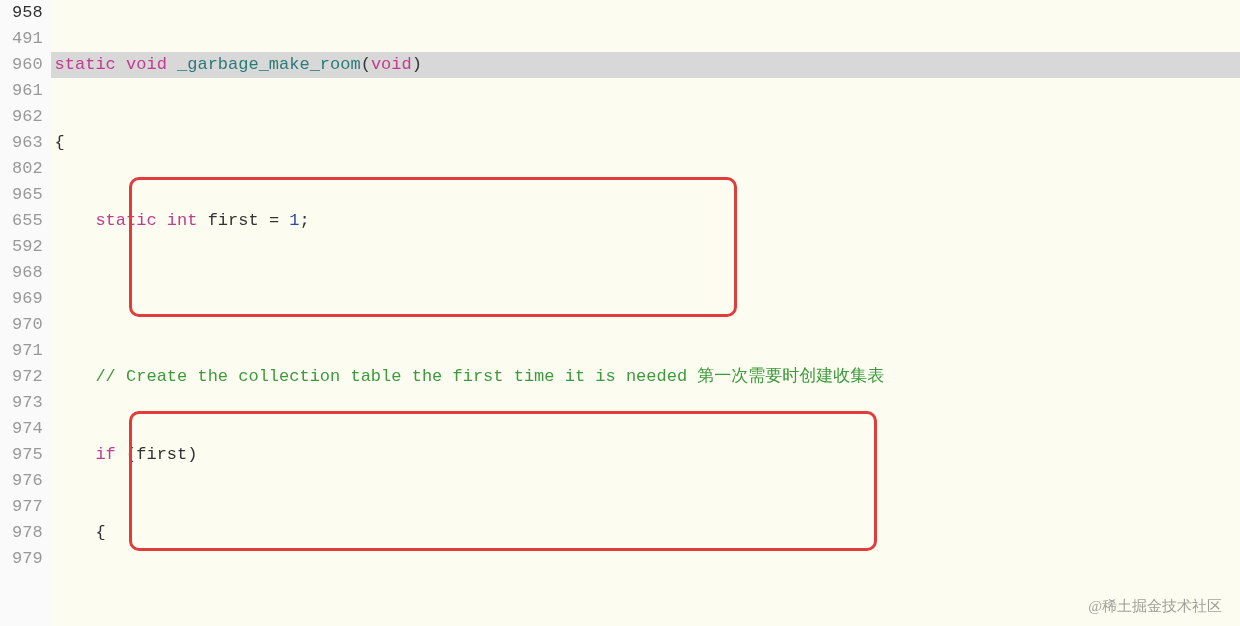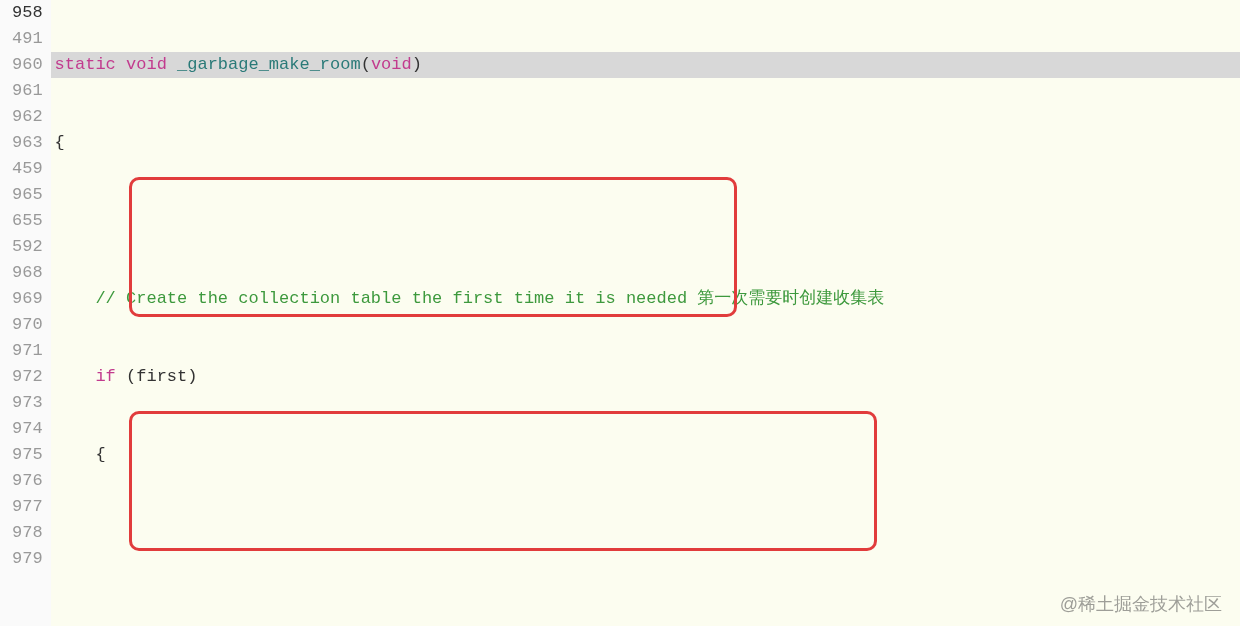--- a/index.html
+++ b/index.html
@@ -59,56 +59,57 @@
       position: absolute;
       border: 3px solid #e13c3c;
       border-radius: 10px;
       pointer-events: none;
     }
     .watermark {
       position: absolute;
       right: 18px;
       bottom: 10px;
       color: rgba(80,80,80,0.55);
-      font-size: 18px;
-      font-family: Liberation Sans, sans-serif;
+      font-size: 15px;
+      font-family: Liberation Serif, serif;
     }
   </style>
 </head>
 <body>
 
 <div class="editor">
   <div class="gutter">
     <div class="ln current">958</div>
     <div class="ln">491</div>
     <div class="ln">960</div>
     <div class="ln">961</div>
     <div class="ln">962</div>
     <div class="ln">963</div>
-    <div class="ln">459</div>
+    <div class="ln">802</div>
     <div class="ln">965</div>
     <div class="ln">655</div>
     <div class="ln">592</div>
     <div class="ln">968</div>
     <div class="ln">969</div>
     <div class="ln">970</div>
     <div class="ln">971</div>
     <div class="ln">972</div>
     <div class="ln">973</div>
     <div class="ln">974</div>
     <div class="ln">975</div>
     <div class="ln">976</div>
     <div class="ln">977</div>
     <div class="ln">978</div>
     <div class="ln">979</div>
   </div>
 
   <div class="code-area">
     <div class="code-line highlight-line"><span class="kw">static</span> <span class="type">void</span> <span class="fn">_garbage_make_room</span>(<span class="type">void</span>)</div>
     <div class="code-line"><span>{</span></div>
+    <div class="code-line">    <span class="kw">static</span> <span class="type">int</span> <span>first</span> <span>=</span> <span class="num">1</span><span>;</span></div>
     <div class="code-line"></div>
     <div class="code-line">    <span class="comment">// Create the collection table the first time it is needed 第一次需要时创建收集表</span></div>
     <div class="code-line">    <span class="kw">if</span> (<span>first</span>)</div>
     <div class="code-line">    <span>{</span></div>
     
     
     
     
     
     

